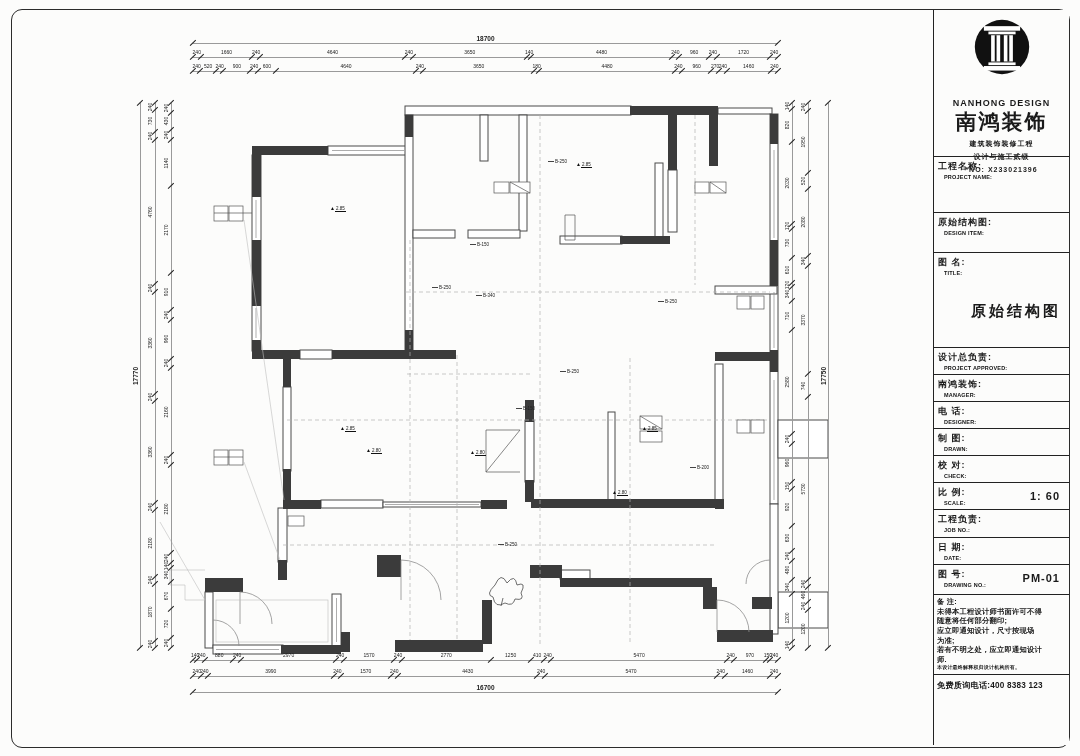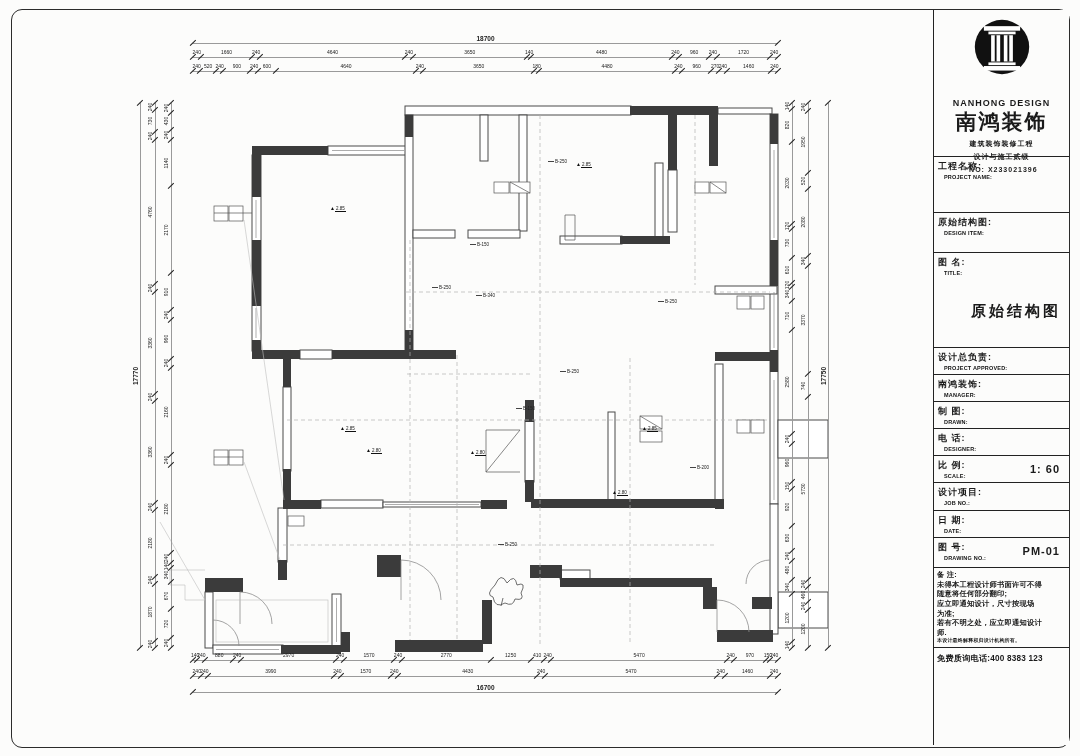--- a/index.html
+++ b/index.html
@@ -541,34 +541,38 @@
 
     <div class="tb-row">
       <div class="lab-cn">设计总负责:</div>
       <div class="lab-en">PROJECT APPROVED:</div>
     </div>
     <div class="tb-row">
       <div class="lab-cn">南鸿装饰:</div>
       <div class="lab-en">MANAGER:</div>
     </div>
     <div class="tb-row">
+      <div class="lab-cn">电  话:</div>
+      <div class="lab-en">DESIGNER:</div>
+    </div>
+    <div class="tb-row">
       <div class="lab-cn">制  图:</div>
       <div class="lab-en">DRAWN:</div>
     </div>
     <div class="tb-row">
-      <div class="lab-cn">电  话:</div>
-      <div class="lab-en">DESIGNER:</div>
+      <div class="lab-cn">校  对:</div>
+      <div class="lab-en">CHECK:</div>
     </div>
     <div class="tb-row">
       <div class="lab-cn">比  例:</div>
       <div class="lab-en">SCALE:</div>
       <div class="row-val">1: 60</div>
     </div>
     <div class="tb-row" style="height:28px">
-      <div class="lab-cn">设计项目:</div>
+      <div class="lab-cn">工程负责:</div>
       <div class="lab-en">JOB NO.:</div>
     </div>
     <div class="tb-row">
       <div class="lab-cn">日  期:</div>
       <div class="lab-en">DATE:</div>
     </div>
     <div class="tb-row" style="height:30px">
       <div class="lab-cn">图  号:</div>
       <div class="lab-en">DRAWING NO.:</div>
       <div class="row-val">PM-01</div>

